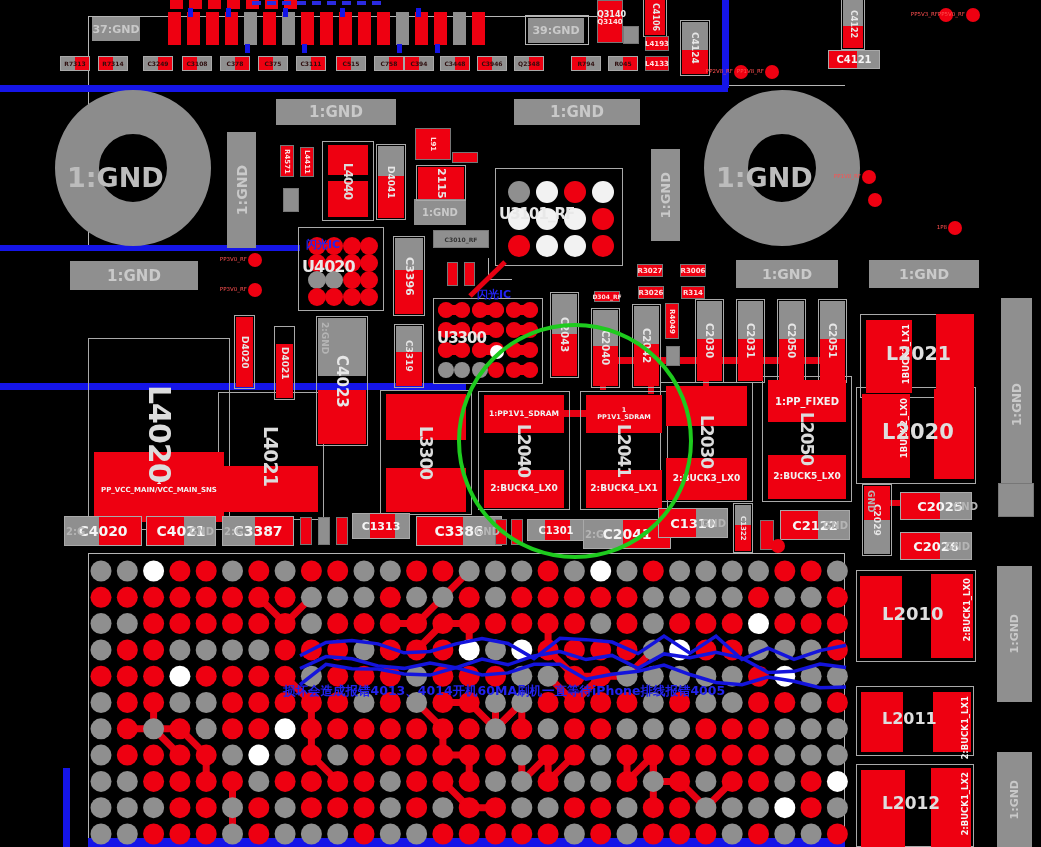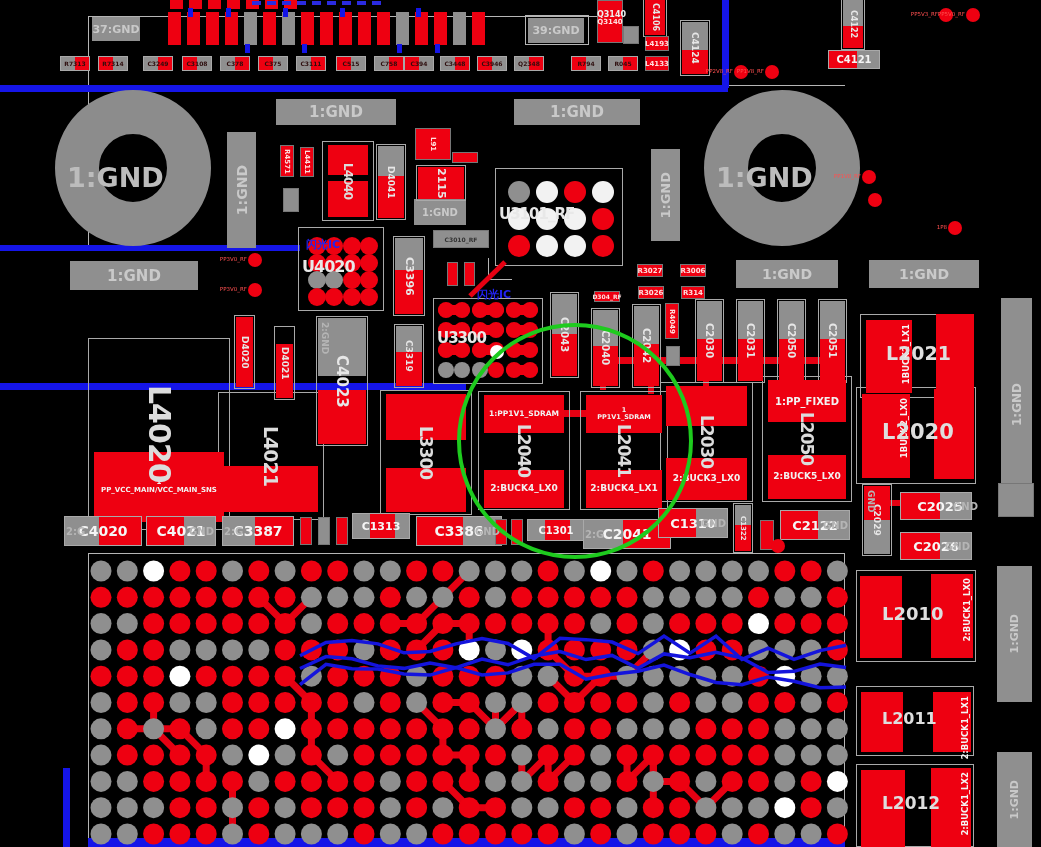--- a/index.html
+++ b/index.html
@@ -16,20 +16,21 @@
   .ref{color:#dcdcdc;font-weight:bold;letter-spacing:-1px;}
   .pin{color:#f2f2f2;font-weight:bold;white-space:pre-line;line-height:1.1;}
   .blue-note{color:#2222ee;font-weight:bold;}
   .ghost{color:#b5b5b5;font-weight:bold;}
   svg{position:absolute;left:0;top:0;pointer-events:none;}
 </style>
 </head>
 <body>
 
 <div id="stage">
+  <div class="a blue-note" id="warn" style="font-size: 12.5px; z-index: 60; white-space: nowrap; left: 283px; top: 683px;">损坏会造成报错4013、4014开机60MA刷机一直等待iPhone排线报错4005</div>
 <div class="a " style="left: 0px; top: 85px; width: 728px; height: 7px; background: rgb(21, 21, 232); z-index: 2;"></div>
     <div class="a " style="left: 722px; top: 0px; width: 7px; height: 88px; background: rgb(21, 21, 232); z-index: 2;"></div>
     <div class="a " style="left: 0px; top: 245px; width: 300px; height: 6px; background: rgb(21, 21, 232); z-index: 2;"></div>
     <div class="a " style="left: 0px; top: 383px; width: 466px; height: 7px; background: rgb(21, 21, 232); z-index: 2;"></div>
     <div class="a " style="left: 88px; top: 838px; width: 757px; height: 9px; background: rgb(21, 21, 232); z-index: 2;"></div>
     <div class="a " style="left: 63px; top: 768px; width: 7px; height: 79px; background: rgb(21, 21, 232); z-index: 2;"></div>
     <div class="a " style="left: 88px; top: 16px; width: 531px; height: 1px; background: rgb(181, 181, 181); z-index: 1;"></div>
     <div class="a " style="left: 88px; top: 16px; width: 1px; height: 234px; background: rgb(181, 181, 181); z-index: 1;"></div>
     <div class="a " style="left: 619px; top: 0px; width: 1px; height: 17px; background: rgb(181, 181, 181); z-index: 1;"></div>
     <div class="a " style="left: 693px; top: 85px; width: 152px; height: 1px; background: rgb(181, 181, 181); z-index: 1;"></div>

